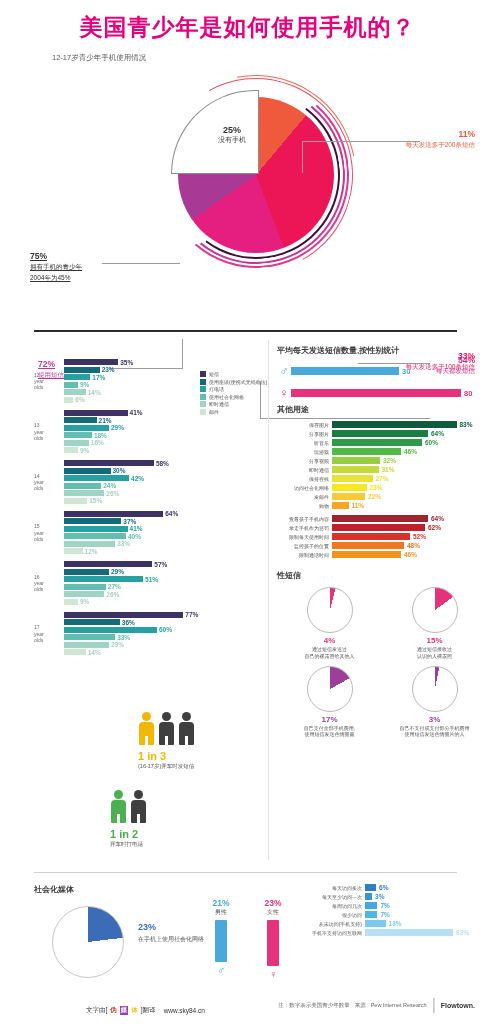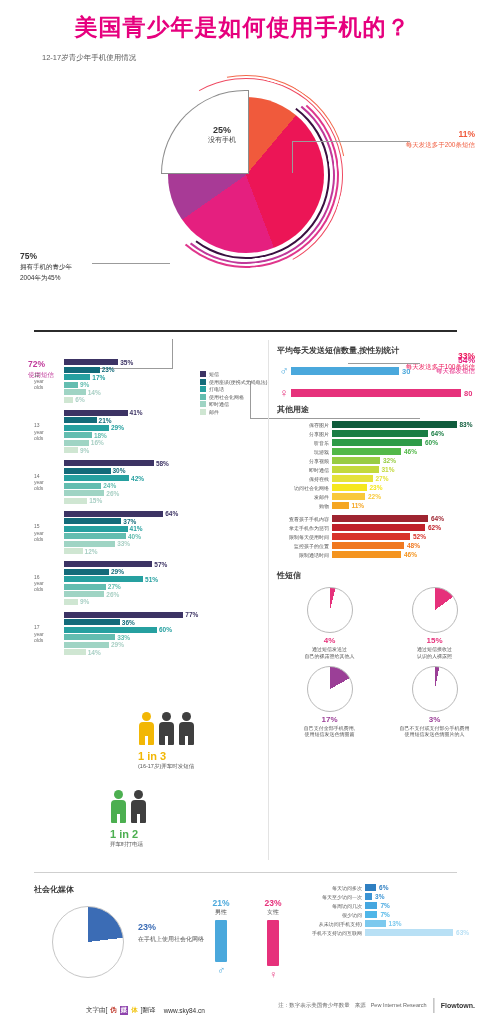--- a/index.html
+++ b/index.html
@@ -3,21 +3,21 @@
 <meta charset="utf-8">
 <style>
   * { box-sizing: border-box; margin: 0; padding: 0; }
   body {
     width: 491px; height: 1024px;
     background: #ffffff;
     font-family: "Liberation Sans", "DejaVu Sans", sans-serif;
     position: relative; overflow: hidden;
     color: #4a4a4a;
   }
-  .page { position: relative; width: 485px; height: 1024px; }
+  .page { position: relative; width: 485px; height: 1024px; padding-left: 10px; }
 
   
   .title {
     text-align: center;
     font-size: 23px;
     font-weight: bold;
     color: #e6007e;
     letter-spacing: 1px;
     padding-top: 12px;
   }
@@ -68,21 +68,21 @@
   .r1 { left: 10px; top: 10px; width: 168px; height: 168px; border-width: 2px; border-right-color: #3a1141; border-bottom-color:#3a1141; transform: rotate(-8deg);}
   .r2 { left: 5px;  top: 5px;  width: 178px; height: 178px; border-width: 2px; border-right-color: #c0399a; border-bottom-color:#c0399a; transform: rotate(-6deg);}
   .r3 { left: 1px;  top: 1px;  width: 186px; height: 186px; border-width: 2px; border-right-color: #e0368c; border-bottom-color:#e0368c; transform: rotate(-4deg);}
   .r4 { left: -3px; top: -3px; width: 194px; height: 194px; border-width: 1.5px; border-right-color: #ef4b63; border-top-color:#ef4b63; transform: rotate(16deg);}
   .r5 { left: -6px; top: -6px; width: 200px; height: 200px; border-width: 1.5px; border-top-color: #f2694b; transform: rotate(34deg);}
 
   .callout { position: absolute; }
   .callout .pct { font-size: 8.5px; font-weight: bold; }
   .callout .desc { font-size: 6.5px; margin-top: 2px; }
   .callout.right { text-align: right; }
-  .callout.left { text-align: left; }
+  .callout.left { text-align: left; text-decoration: underline; }
   .lead { position: absolute; background: #9b9b9b; height: 1px; }
   .leadv { position: absolute; background: #9b9b9b; width: 1px; }
 
   .c11 { right: 10px; top: 66px; color: #f05a3c; }
   .c33 { right: 10px; top: 288px; color: #ec1556; }
   .c54 { right: 10px; top: 292px; color: #e51f7f; }
   .c75 { left: 20px; top: 188px; color: #333; }
   .c72 { left: 28px; top: 296px; color: #c0399a; }
 
   .divider { position: absolute; height: 2px; background: #2b2b2b; }

